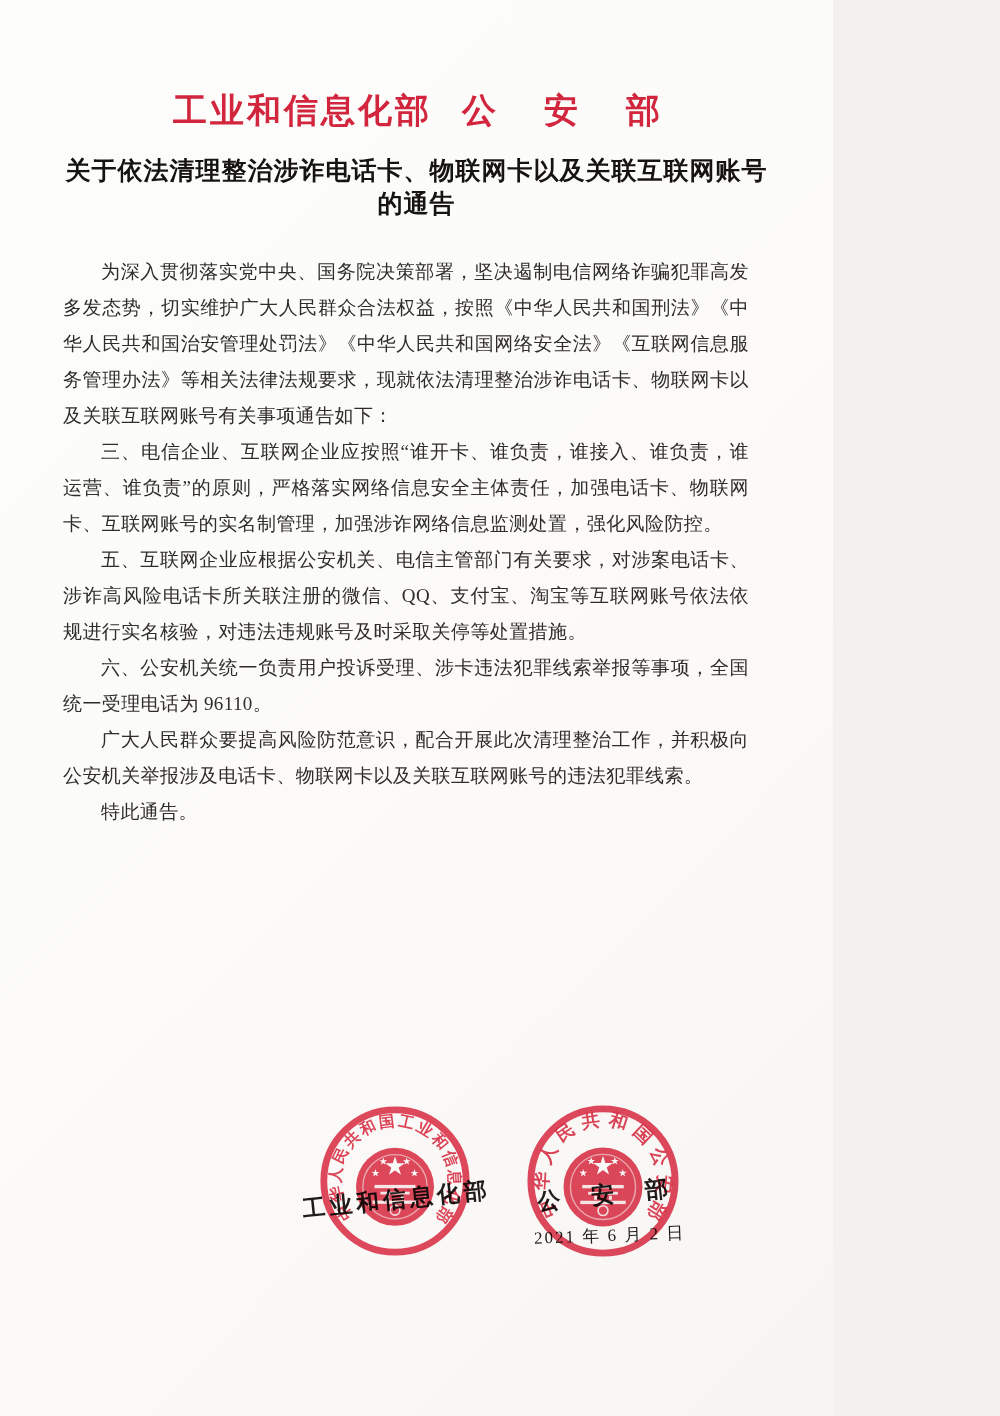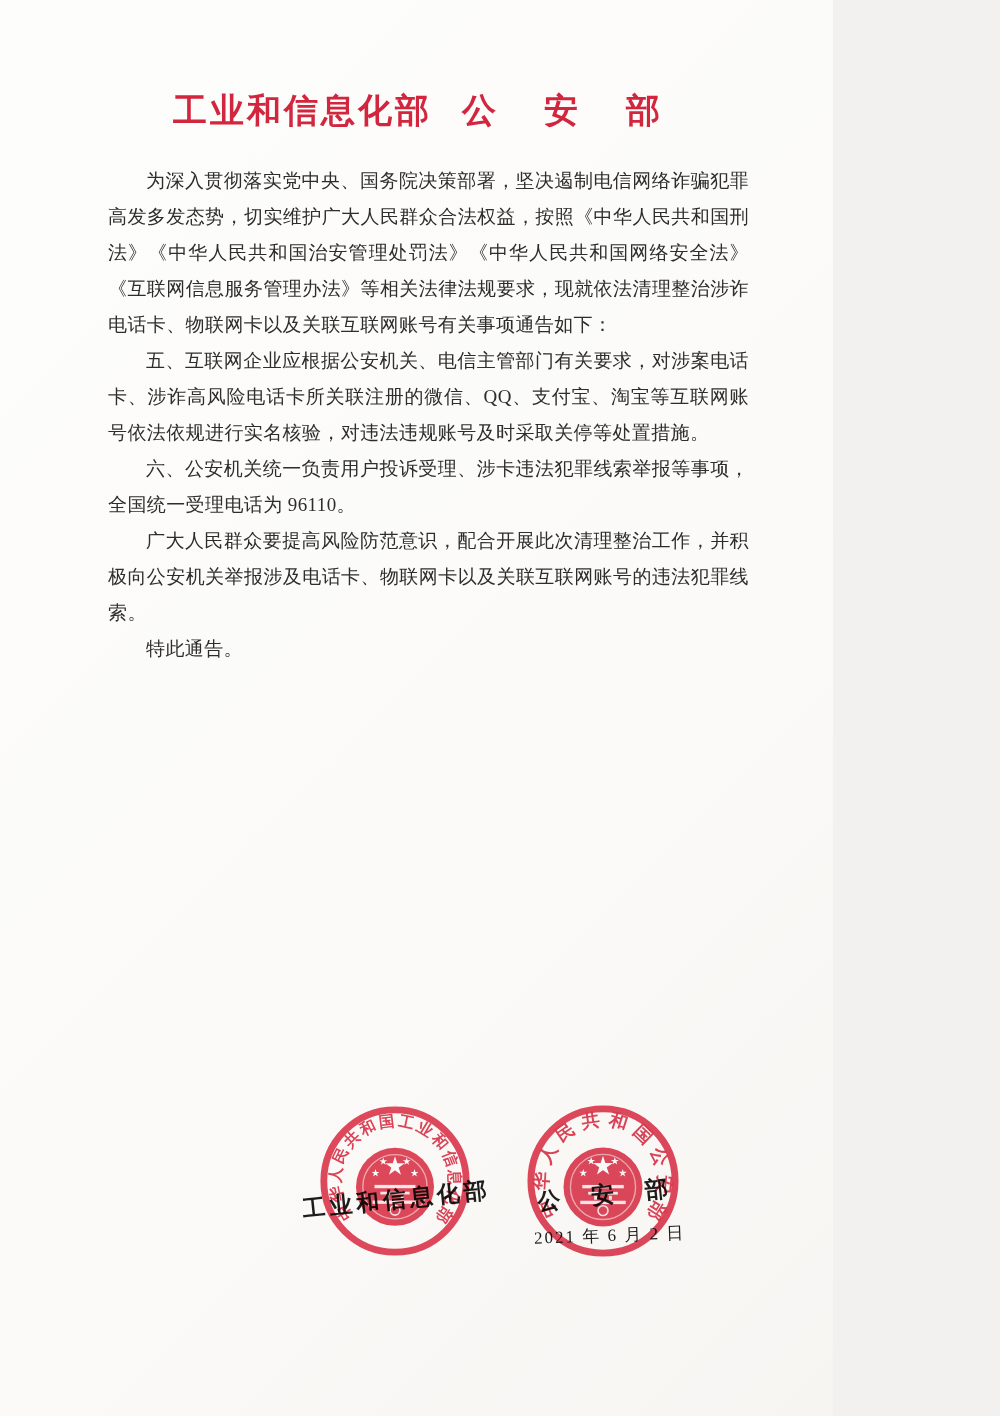--- a/index.html
+++ b/index.html
@@ -24,21 +24,21 @@
   .ministry-right{letter-spacing:48px;margin-right:-48px;}
   
   .doc-title{
     margin:26px 60px 0 60px;
     text-align:center;
     font-size:25px;font-weight:bold;color:#151413;
     letter-spacing:1px;line-height:1.3;
   }
   
   .doc-body{
-    margin:34px 84px 0 108px;
+    margin:34px 84px 0 63px;
     font-size:19px;line-height:36px;
     color:#2e2d2b;
     text-align:justify;
     letter-spacing:0.4px;
   }
   .doc-body p{margin:0;text-indent:2em;}
   
   .seal-area{position:absolute;left:0;top:0;width:1000px;height:1416px;pointer-events:none;}
   .printed-name{
     position:absolute;color:#1d1c1a;font-weight:600;white-space:nowrap;
@@ -73,23 +73,25 @@
 </head>
 <body>
 
 <div class="page">
 
   <div class="red-header">
     <span class="ministry-left">工业和信息化部</span>
     <span class="ministry-right">公安部</span>
   </div>
 
+  <div class="doc-title">关于依法清理整治涉诈电话卡、物联网卡以及关联互联网账号的通告</div>
 
   <div class="doc-body">
     <p>为深入贯彻落实党中央、国务院决策部署，坚决遏制电信网络诈骗犯罪高发多发态势，切实维护广大人民群众合法权益，按照《中华人民共和国刑法》《中华人民共和国治安管理处罚法》《中华人民共和国网络安全法》《互联网信息服务管理办法》等相关法律法规要求，现就依法清理整治涉诈电话卡、物联网卡以及关联互联网账号有关事项通告如下：</p>
+    <p>三、电信企业、互联网企业应按照“谁开卡、谁负责，谁接入、谁负责，谁运营、谁负责”的原则，严格落实网络信息安全主体责任，加强电话卡、物联网卡、互联网账号的实名制管理，加强涉诈网络信息监测处置，强化风险防控。</p>
     <p>五、互联网企业应根据公安机关、电信主管部门有关要求，对涉案电话卡、涉诈高风险电话卡所关联注册的微信、QQ、支付宝、淘宝等互联网账号依法依规进行实名核验，对违法违规账号及时采取关停等处置措施。</p>
     <p>六、公安机关统一负责用户投诉受理、涉卡违法犯罪线索举报等事项，全国统一受理电话为 96110。</p>
     <p>广大人民群众要提高风险防范意识，配合开展此次清理整治工作，并积极向公安机关举报涉及电话卡、物联网卡以及关联互联网账号的违法犯罪线索。</p>
     <p>特此通告。</p>
   </div>
 
   <div class="seal-area">
 
     <div class="printed-name left">工业和信息化部</div>
     <div class="printed-name right">公安部</div>

